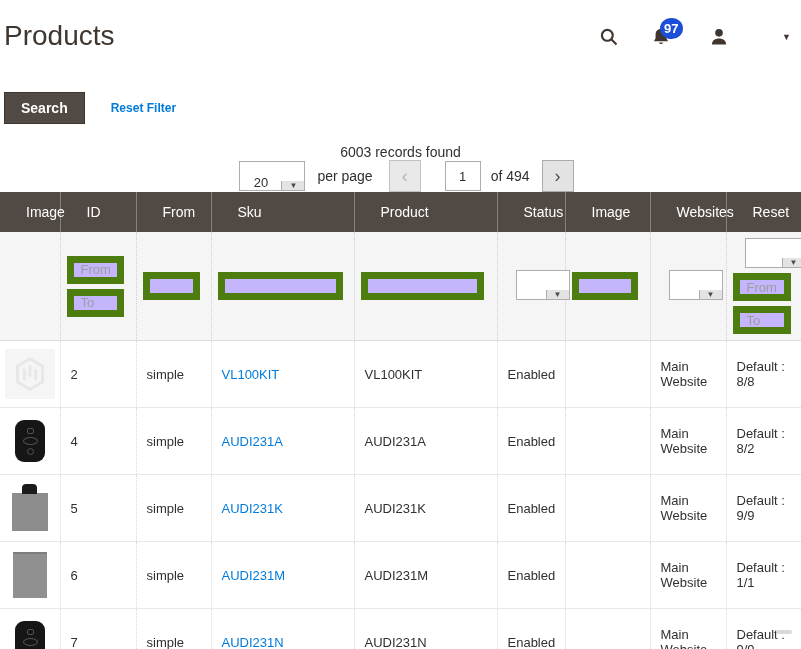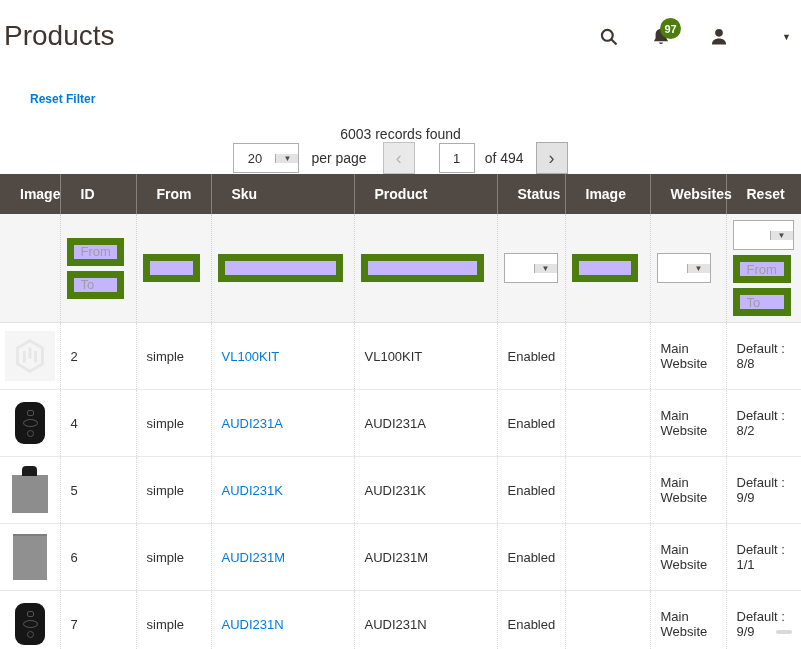--- a/index.html
+++ b/index.html
@@ -7,56 +7,56 @@
   body { font-family: "Liberation Sans", "DejaVu Sans", sans-serif; color: #303030; position: relative; }
 
   
   .page-title { font-size: 28px; font-weight: 400; color: #41362f; margin: 20px 0 0 4px; }
   .header-actions { position: absolute; top: 26px; right: 10px; display: flex; align-items: center; }
   .hicon { width: 22px; height: 22px; display: inline-flex; align-items: center; justify-content: center; cursor: pointer; }
   .hicon svg { width: 20px; height: 20px; }
   .icon-search { margin-right: 30px; }
   .bell-wrap { position: relative; margin-right: 36px; }
   .badge { position: absolute; top: -8px; left: 10px; min-width: 21px; height: 21px; padding: 0 4px;
-           background: #4d7c0f; border-radius: 50%; color: #fff; font-size: 11px; font-weight: 700;
+           background: #1d4ed8; border-radius: 50%; color: #fff; font-size: 13px; font-weight: 700;
            display: flex; align-items: center; justify-content: center; }
   .user-wrap { display: flex; align-items: center; }
   .user-name-space { display: inline-block; width: 52px; height: 14px; }
   .caret-down { font-size: 9px; color: #41362f; }
 
   
   .toolbar { margin: 40px 0 0 4px; display: flex; align-items: center; }
   .btn-search { background: #514943; border: 1px solid #3e342e; color: #fff; font-weight: 700;
                 font-size: 14px; padding: 7px 16px; cursor: pointer; font-family: inherit; }
   .link-reset { color: #007bdb; font-size: 12px; font-weight: 600; text-decoration: none; margin-left: 26px; cursor: pointer; }
 
   
   .list-header { margin: 20px 4px 0 4px; display: flex; align-items: center; justify-content: space-between; height: 32px; flex-direction: column; }
   .records { font-size: 14px; color: #303030; }
   .pager { display: flex; align-items: center; }
-  .fselect { display: inline-flex; align-items: center; border: 1px solid #adadad; background: #fff; height: 30px; cursor: pointer; }
+  .fselect { display: inline-flex; align-items: flex-end; border: 1px solid #adadad; background: #fff; height: 30px; cursor: pointer; margin-left: 12px; }
   .fselect .val { display: flex; align-items: center; justify-content: center; font-size: 13px; color: #303030; background: #fff; }
   .fselect .drop { width: 23px; background: #e3e3e3; border-left: 1px solid #adadad; display: flex; align-items: center; justify-content: center; font-size: 8px; color: #514943; }
   .per-page-select .val { width: 41px; }
   .per-page-label { font-size: 14px; margin: 0 16px 0 12px; }
   .pbtn { width: 32px; height: 32px; display: flex; align-items: center; justify-content: center;
           border: 1px solid #c2c2c2; background: #e9e9e9; font-size: 18px; cursor: pointer; }
   .pbtn.prev { color: #b5b5b5; margin-right: 24px; }
   .pbtn.next { color: #514943; background: #e3e3e3; border-color: #ababab; margin-left: 12px; }
   .page-input { width: 36px; height: 30px; border: 1px solid #adadad; text-align: center; font-size: 13px; color: #303030; font-family: inherit; }
   .of-label { font-size: 14px; margin-left: 10px; }
 
   
   table { border-collapse: collapse; table-layout: fixed; width: 801px; margin-top: 16px; }
   col.c-image { width: 60px; } col.c-id { width: 76px; } col.c-type { width: 75px; }
   col.c-sku { width: 143px; } col.c-product { width: 143px; } col.c-status { width: 68px; }
   col.c-cost { width: 85px; } col.c-websites { width: 76px; } col.c-stocks { width: 75px; }
 
-  th { background: #514943; color: #fff; font-size: 14px; font-weight: 700; text-align: left;
-       padding: 11px 20px; border-right: 1px solid rgba(255,255,255,.3); height: 40px; }
+  th { background: #514943; color: #fff; font-size: 14px; font-weight: 400; text-align: left;
+       padding: 11px 26px; border-right: 1px solid rgba(255,255,255,.3); height: 40px; }
   th:last-child { border-right: none; }
 
   tr.filter-row td { background: #f5f5f5; height: 95px; padding: 6px; vertical-align: middle;
                      border-bottom: 1px solid #e0e0e0; border-left: 1px dotted #cfcfcf; }
   tr.filter-row td:first-child { border-left: none; }
   .f-input { border: 7px solid #4d7c0f; height: 28px; padding: 0 7px; font-size: 13px; color: #555;
              font-family: inherit; background: #c4b5fd; display: block; }
   .f-input::placeholder { color: #9e9e9e; opacity: 1; }
   .w-57 { width: 57px; } .w-66 { width: 66px; } .w-125 { width: 125px; } .w-123 { width: 123px; } .w-58 { width: 58px; }
   .stack { display: flex; flex-direction: column; gap: 5px; }
@@ -110,20 +110,21 @@
           <circle cx="12" cy="7" r="4.6"></circle>
           <path d="M3.5 21c0-4.8 3.8-7.2 8.5-7.2s8.5 2.4 8.5 7.2z"></path>
         </svg>
     </span>
     <span class="user-name-space"></span>
     <span class="caret-down">▼</span>
   </span>
 </div>
 
 <div class="toolbar">
+  <button class="btn-search">Search</button>
   <a class="link-reset">Reset Filter</a>
 </div>
 
 <div class="list-header">
   <span class="records">6003 records found</span>
   <div class="pager">
     <span class="fselect per-page-select">
       <span class="val">20</span>
       <span class="drop">▼</span>
     </span>

